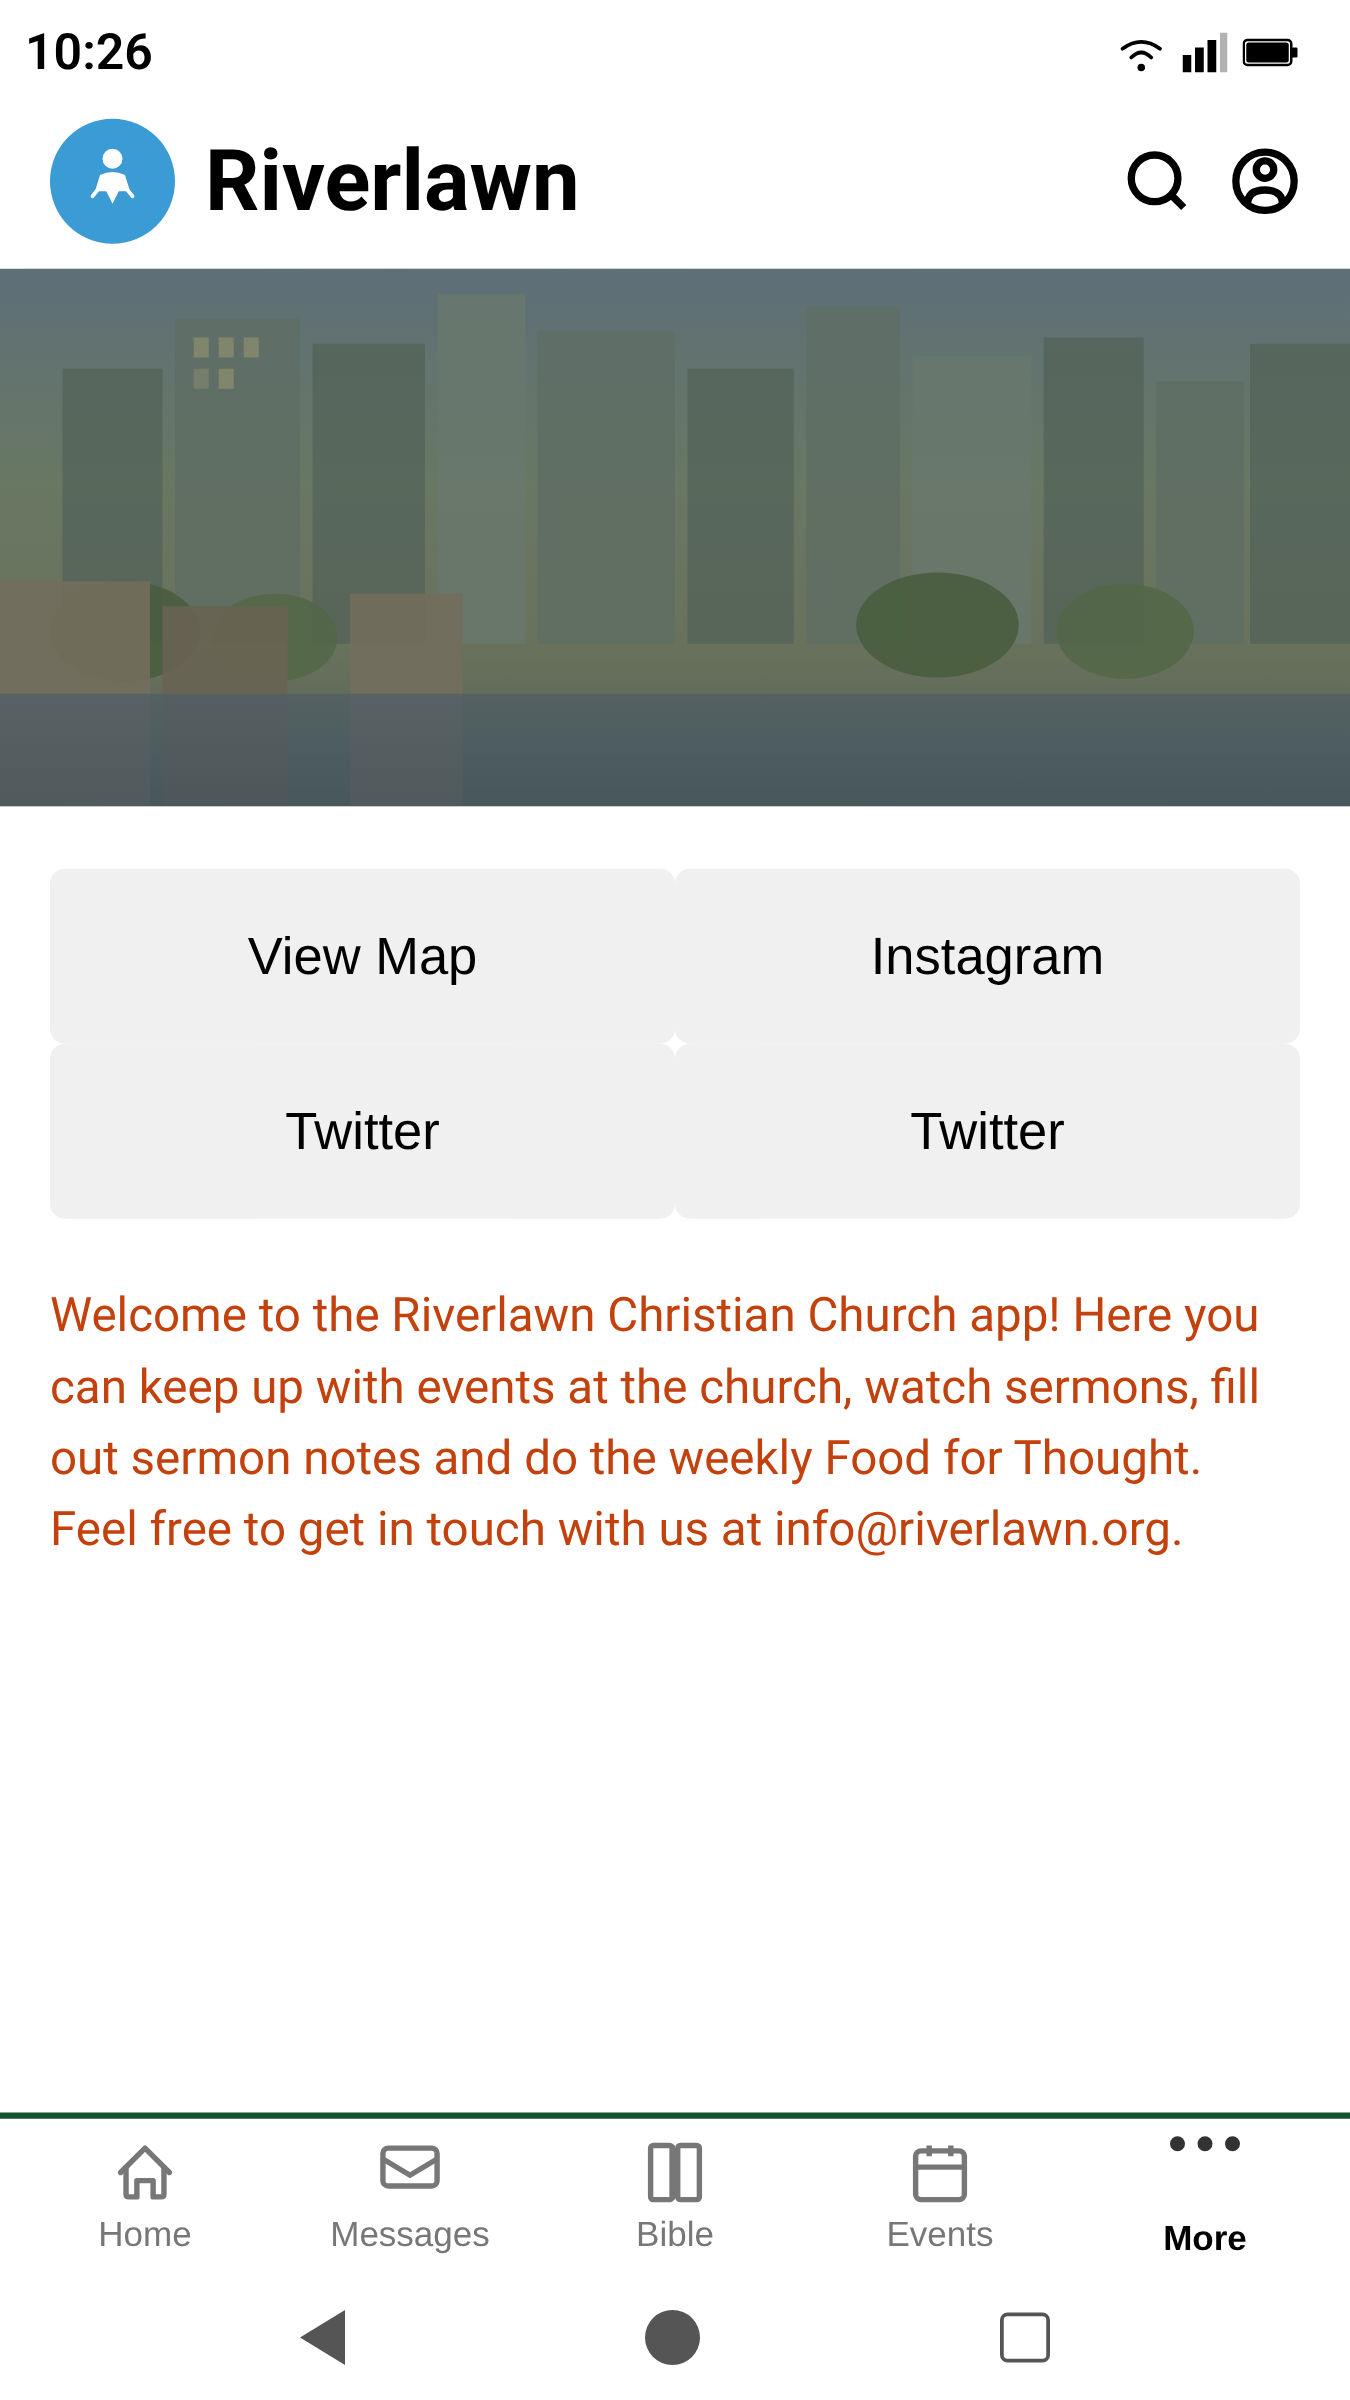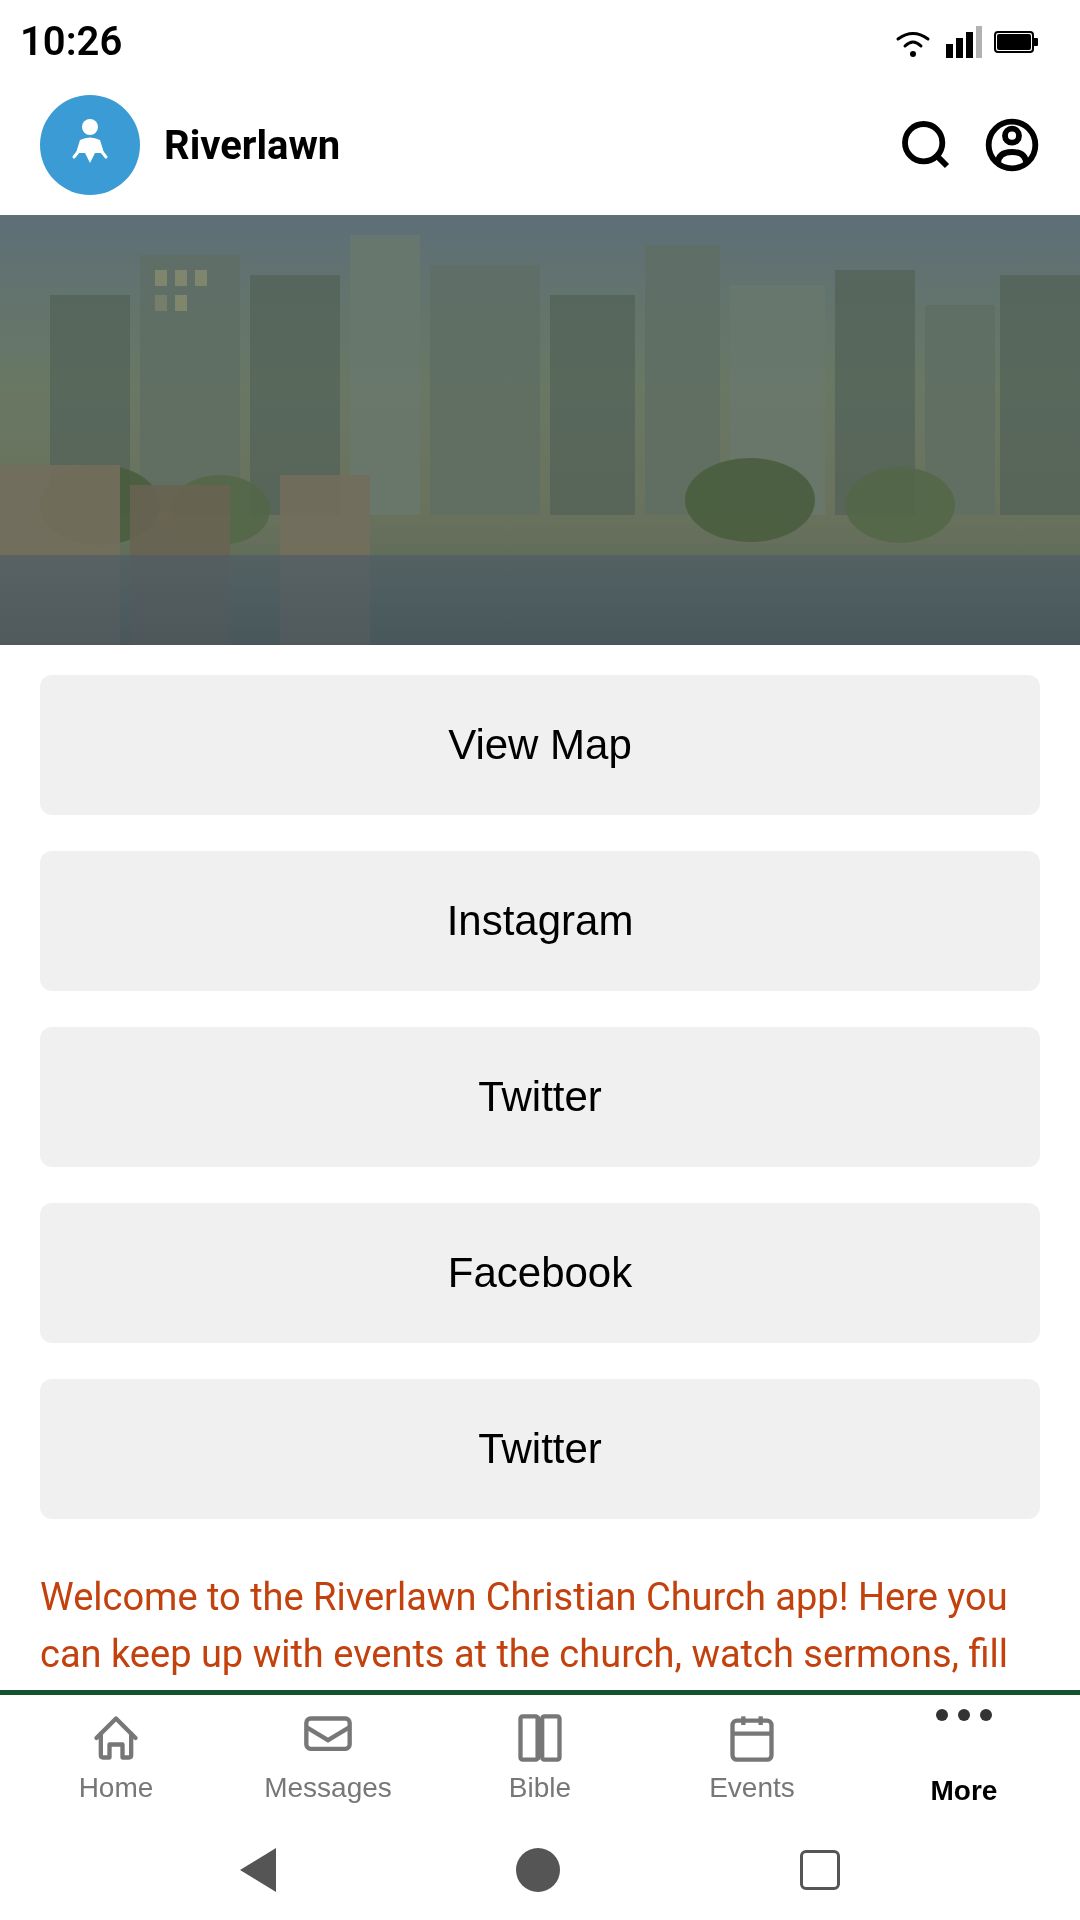--- a/index.html
+++ b/index.html
@@ -59,21 +59,21 @@
       flex-shrink: 0;
     }
 
     .logo-circle svg {
       width: 60px;
       height: 60px;
       fill: white;
     }
 
     .app-title {
-      font-size: 40px;
+      font-size: 68px;
       font-weight: 700;
       color: #000;
       flex: 1;
     }
 
     .header-icons {
       display: flex;
       gap: 30px;
       align-items: center;
     }
@@ -120,24 +120,23 @@
     .hero-image .city-overlay {
       position: absolute;
       bottom: 0;
       left: 0;
       width: 100%;
       height: 100%;
     }
 
     
     .buttons-grid {
-      padding: 30px 40px 20px 40px;
+      padding: 50px 40px 20px 40px;
       display: grid;
-      grid-template-columns: 1fr;
-      gap: 36px;
+      grid-template-columns: 1fr 1fr;
     }
 
     .action-btn {
       background: #f0f0f0;
       border: none;
       border-radius: 12px;
       padding: 46px 20px;
       font-size: 42px;
       font-weight: 400;
       color: #000;
@@ -364,21 +363,20 @@
     <rect x="0" y="340" width="1080" height="90" fill="url(#waterGrad)" opacity="0.7"></rect>
 
     <rect width="1080" height="430" fill="#2a3a3a" opacity="0.35"></rect>
   </svg>
 </div>
 
 <div class="buttons-grid">
   <button class="action-btn">View Map</button>
   <button class="action-btn">Instagram</button>
   <button class="action-btn">Twitter</button>
-  <button class="action-btn">Facebook</button>
   <button class="action-btn">Twitter</button>
 </div>
 
 <div class="welcome-text">Welcome to the Riverlawn Christian Church app! Here you can keep up with events at the church, watch sermons, fill out sermon notes and do the weekly Food for Thought. Feel free to get in touch with us at info@riverlawn.org.</div>
 
 <nav class="bottom-nav">
   <button class="nav-item">
     <svg viewBox="0 0 24 24">
       <path d="M3 12 L12 3 L21 12" stroke-linecap="round" stroke-linejoin="round"></path>
       <path d="M5 10 L5 20 Q5 21 6 21 L9 21 L9 15 L15 15 L15 21 L18 21 Q19 21 19 20 L19 10" stroke-linecap="round" stroke-linejoin="round"></path>

